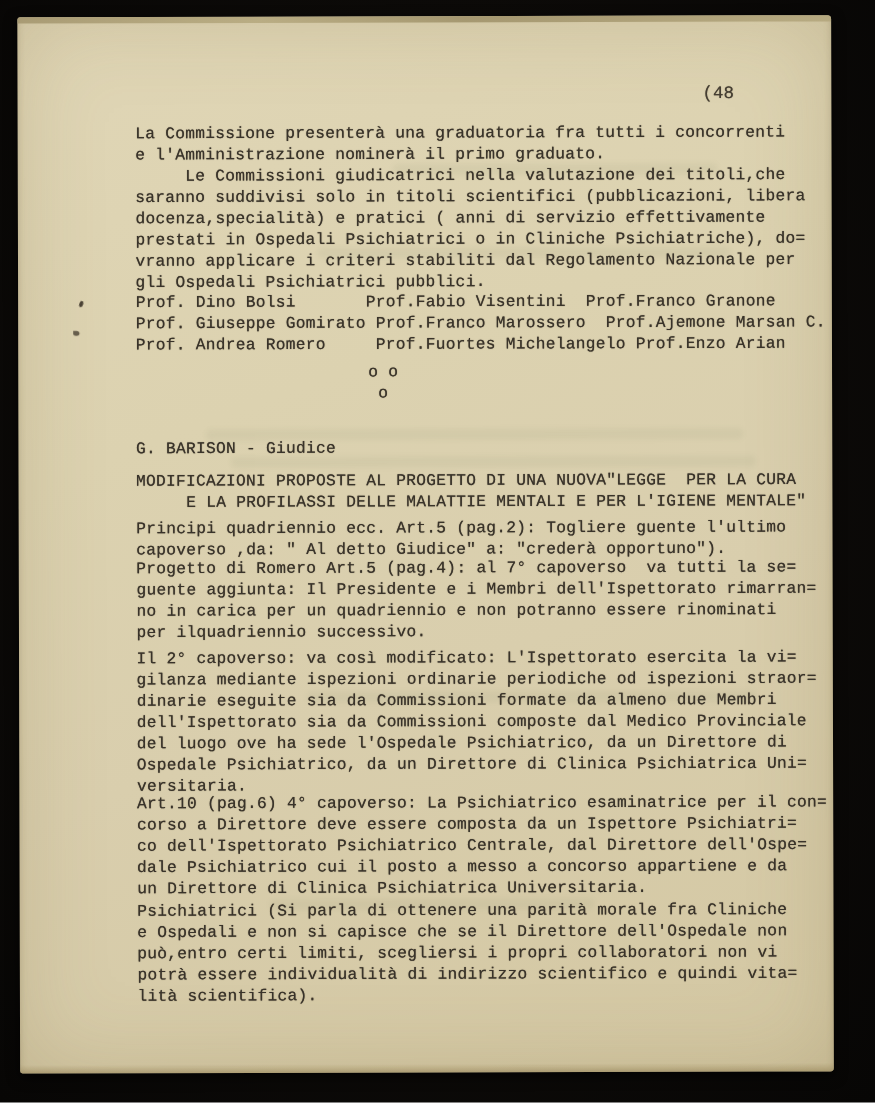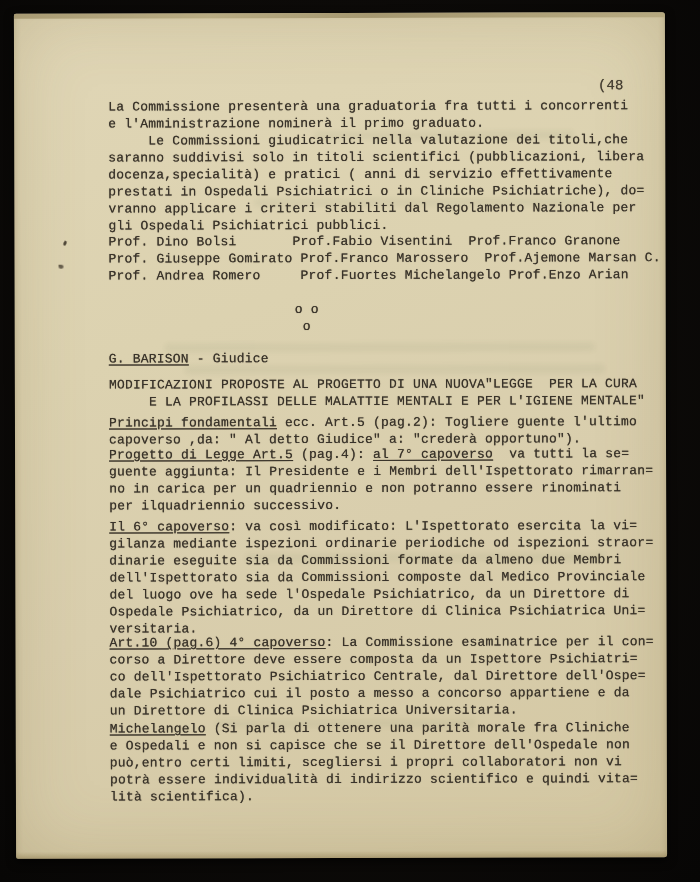--- a/index.html
+++ b/index.html
@@ -26,25 +26,25 @@
     background:linear-gradient(180deg,rgba(140,120,70,0) 0%,rgba(140,120,70,.35) 100%);
   }
   .block{position:absolute;left:94px;right:12px;}
   .tl{
     white-space:pre;
     font:13px/17px "Liberation Mono","DejaVu Sans Mono",monospace;
     letter-spacing:.2px;
     color:#39332a;
     text-shadow:0 0 .7px rgba(45,38,26,.8);
   }
-  .ul{text-decoration:underline;text-underline-offset:2px;}
+  .ul{text-underline-offset:2px;}
   .pagenum{
-    position:absolute;left:548px;top:65px;
+    position:absolute;left:548px;top:55px;
     font:14px/16px "Liberation Mono","DejaVu Sans Mono",monospace;
-    color:#453e32;text-shadow:0 0 .7px rgba(45,38,26,.7);margin-left:36px;
+    color:#453e32;text-shadow:0 0 .7px rgba(45,38,26,.7);
   }
   .ink-mark{position:absolute;background:#4a4234;border-radius:50%;filter:blur(.4px);}
   .mark-a{left:49px;top:227px;width:3px;height:5px;transform:rotate(20deg);}
   .mark-b{left:44px;top:251px;width:5px;height:4px;border-radius:0 60% 60% 60%;opacity:.8;}
   .ghost{ 
     position:absolute;height:9px;border-radius:4px;
     background:#6e7a58;opacity:.07;filter:blur(2px);
   }
   .g1{left:300px;top:118px;width:260px;}
   .g2{left:240px;top:185px;width:330px;}
@@ -74,57 +74,57 @@
       <div class="tl">docenza,specialità) e pratici ( anni di servizio effettivamente</div>
       <div class="tl">prestati in Ospedali Psichiatrici o in Cliniche Psichiatriche), do=</div>
       <div class="tl">vranno applicare i criteri stabiliti dal Regolamento Nazionale per</div>
       <div class="tl">gli Ospedali Psichiatrici pubblici.</div>
     </div>
     <div class="block" style="top: 220px;">
       <div class="tl">Prof. Dino Bolsi       Prof.Fabio Visentini  Prof.Franco Granone</div>
       <div class="tl">Prof. Giuseppe Gomirato Prof.Franco Marossero  Prof.Ajemone Marsan C.</div>
       <div class="tl">Prof. Andrea Romero     Prof.Fuortes Michelangelo Prof.Enzo Arian</div>
     </div>
-    <div class="block" style="top: 288px; left: 280px; right: auto;">
+    <div class="block" style="top: 276px; left: 280px; right: auto;">
       <div class="tl">o o</div>
       <div class="tl"> o</div>
     </div>
     <div class="block" style="top: 337px;">
       <div class="tl"><span class="ul">G. BARISON</span><span> - Giudice</span></div>
     </div>
     <div class="block" style="top: 363px;">
       <div class="tl">MODIFICAZIONI PROPOSTE AL PROGETTO DI UNA NUOVA"LEGGE  PER LA CURA</div>
       <div class="tl">     E LA PROFILASSI DELLE MALATTIE MENTALI E PER L'IGIENE MENTALE"</div>
     </div>
     <div class="block" style="top: 401px;">
-      <div class="tl"><span class="ul">Principi fondamentali</span><span> ecc. Art.5 (pag.2): Togliere guente l'ultimo</span></div>
+      <div class="tl"><span class="ul">Principi quadriennio</span><span> ecc. Art.5 (pag.2): Togliere guente l'ultimo</span></div>
       <div class="tl">capoverso ,da: " Al detto Giudice" a: "crederà opportuno").</div>
     </div>
     <div class="block" style="top: 433px;">
-      <div class="tl"><span class="ul">Progetto di Legge Art.5</span><span> (pag.4): </span><span class="ul">al 7° capoverso</span><span>  va tutti la se=</span></div>
+      <div class="tl"><span class="ul">Progetto di Romero Art.5</span><span> (pag.4): </span><span class="ul">al 7° capoverso</span><span>  va tutti la se=</span></div>
       <div class="tl">guente aggiunta: Il Presidente e i Membri dell'Ispettorato rimarran=</div>
       <div class="tl">no in carica per un quadriennio e non potranno essere rinominati</div>
       <div class="tl">per ilquadriennio successivo.</div>
     </div>
     <div class="block" style="top: 505px;">
-      <div class="tl"><span class="ul">Il 6° capoverso</span><span>: va così modificato: L'Ispettorato esercita la vi=</span></div>
+      <div class="tl"><span class="ul">Il 2° capoverso</span><span>: va così modificato: L'Ispettorato esercita la vi=</span></div>
       <div class="tl">gilanza mediante ispezioni ordinarie periodiche od ispezioni straor=</div>
       <div class="tl">dinarie eseguite sia da Commissioni formate da almeno due Membri</div>
       <div class="tl">dell'Ispettorato sia da Commissioni composte dal Medico Provinciale</div>
       <div class="tl">del luogo ove ha sede l'Ospedale Psichiatrico, da un Direttore di</div>
       <div class="tl">Ospedale Psichiatrico, da un Direttore di Clinica Psichiatrica Uni=</div>
       <div class="tl">versitaria.</div>
     </div>
     <div class="block" style="top: 621px;">
-      <div class="tl"><span class="ul">Art.10 (pag.6) 4° capoverso</span><span>: La Commissione esaminatrice per il con=</span></div>
+      <div class="tl"><span class="ul">Art.10 (pag.6) 4° capoverso</span><span>: La Psichiatrico esaminatrice per il con=</span></div>
       <div class="tl">corso a Direttore deve essere composta da un Ispettore Psichiatri=</div>
       <div class="tl">co dell'Ispettorato Psichiatrico Centrale, dal Direttore dell'Ospe=</div>
       <div class="tl">dale Psichiatrico cui il posto a messo a concorso appartiene e da</div>
       <div class="tl">un Direttore di Clinica Psichiatrica Universitaria.</div>
     </div>
     <div class="block" style="top: 707px;">
-      <div class="tl"><span class="ul">Michelangelo</span><span> (Si parla di ottenere una parità morale fra Cliniche</span></div>
+      <div class="tl"><span class="ul">Psichiatrici</span><span> (Si parla di ottenere una parità morale fra Cliniche</span></div>
       <div class="tl">e Ospedali e non si capisce che se il Direttore dell'Ospedale non</div>
       <div class="tl">può,entro certi limiti, scegliersi i propri collaboratori non vi</div>
       <div class="tl">potrà essere individualità di indirizzo scientifico e quindi vita=</div>
       <div class="tl">lità scientifica).</div>
     </div>
   </div>
 
 </body></html>

